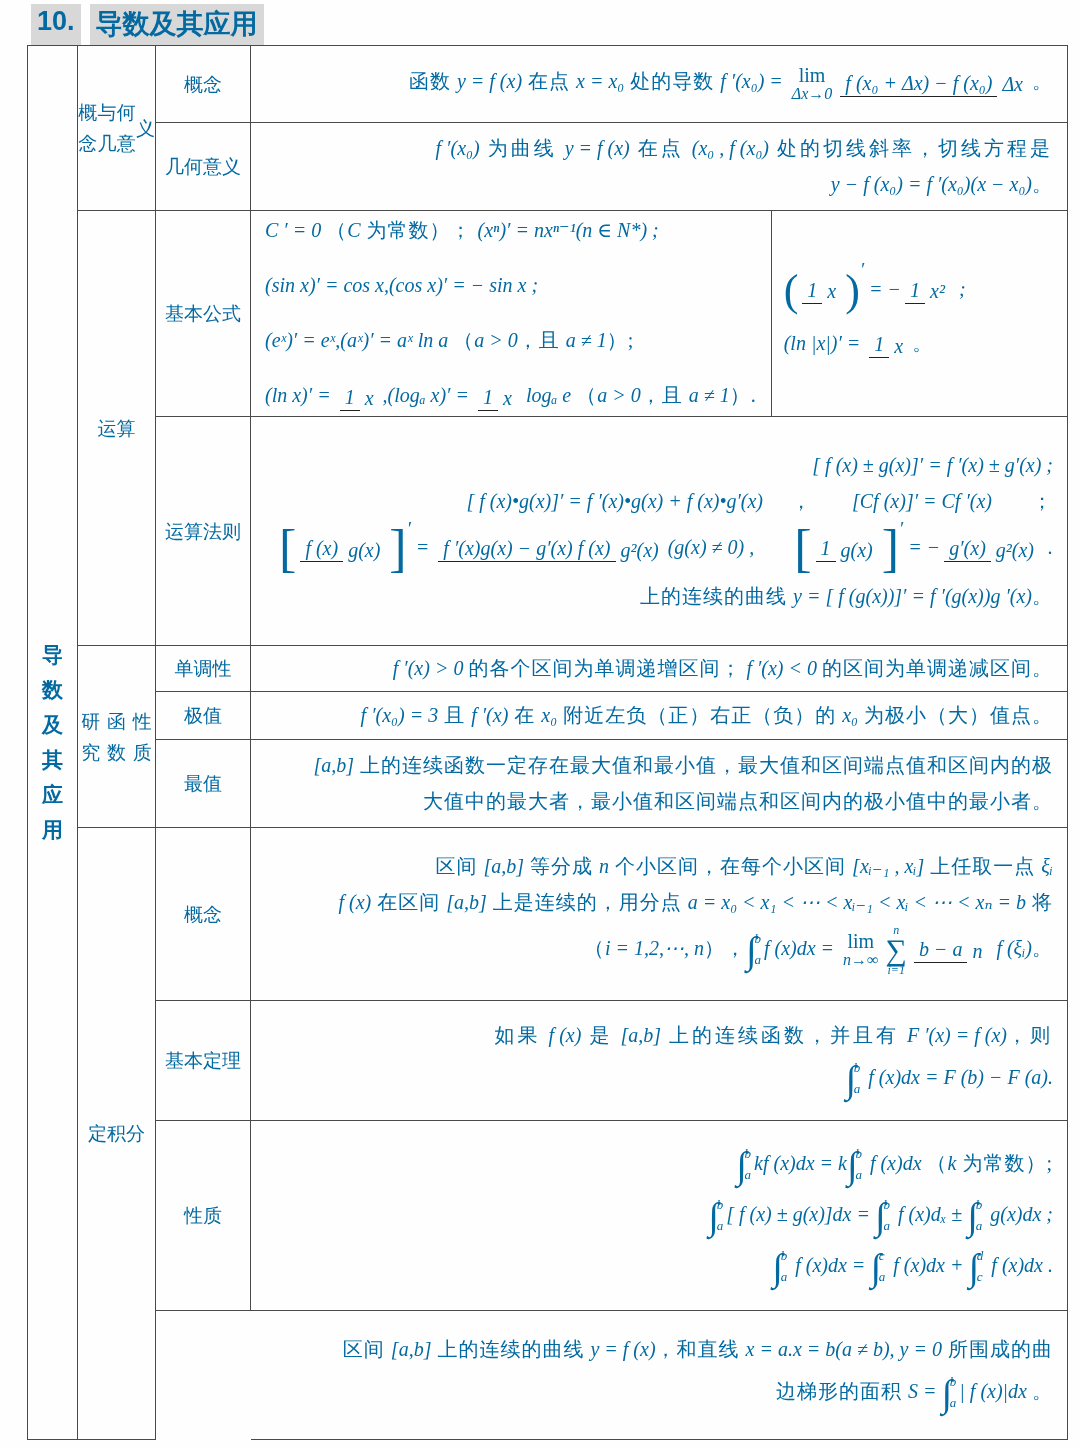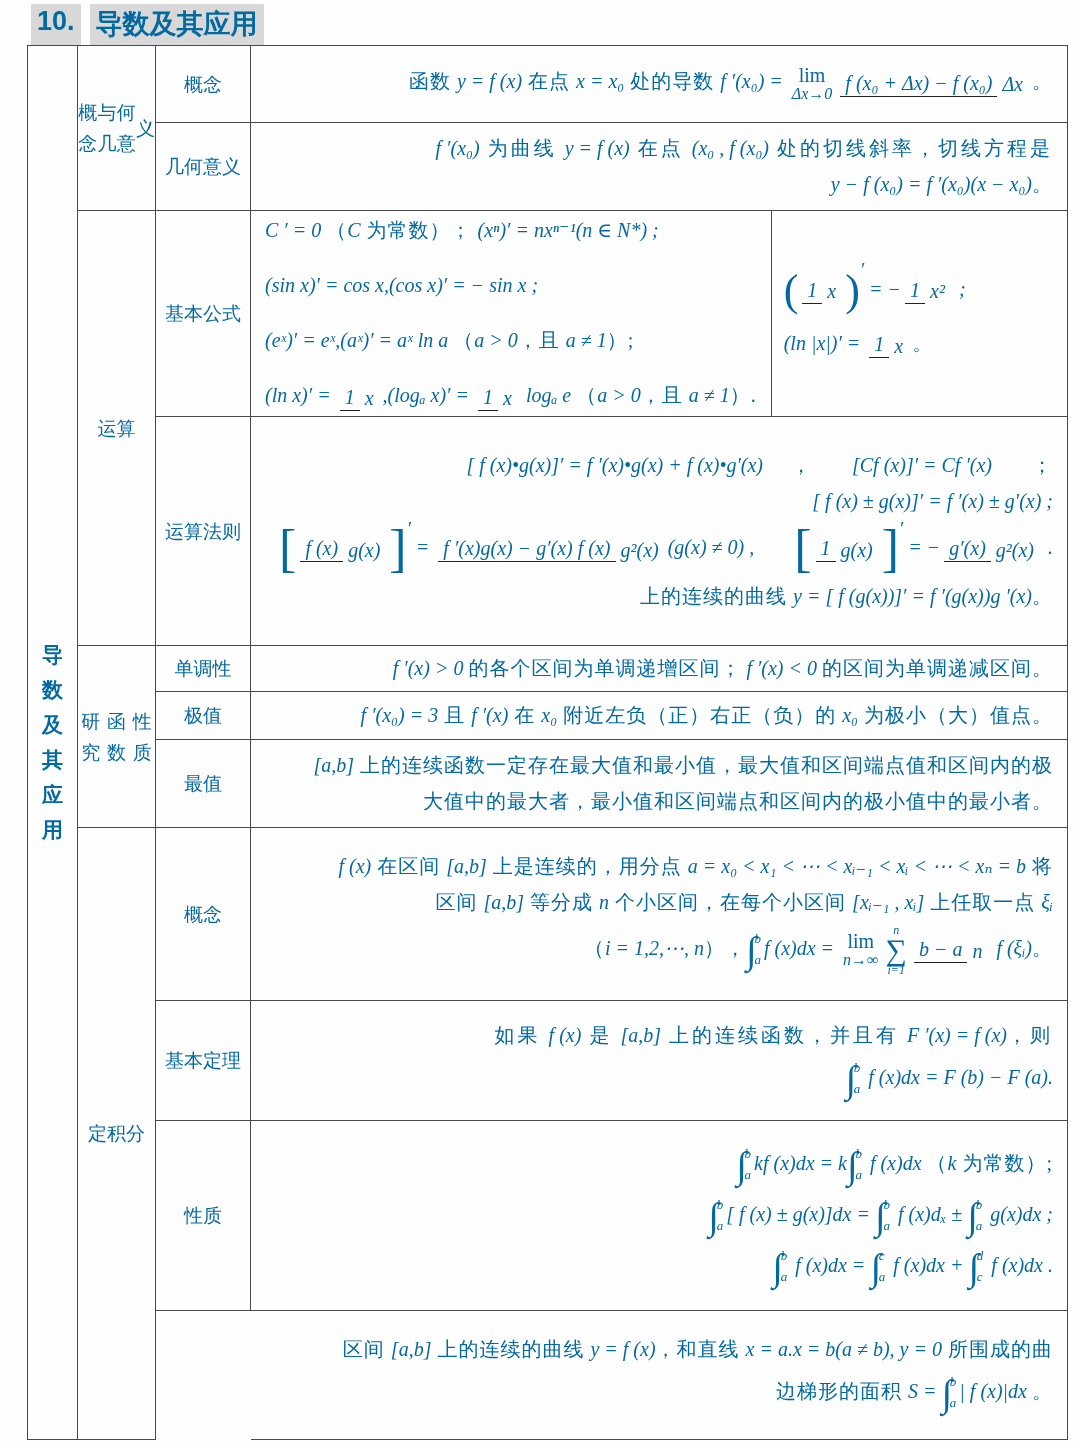--- a/index.html
+++ b/index.html
@@ -175,24 +175,24 @@
           <span class="m">(ln |x|)′ = </span><span class="frac">
               <span class="fr-n">1</span>
               <span class="fr-d">x</span>
             </span><span class="c">。</span>
         </div>
       </div>
     </div>
 
     <div class="cell fxc" style="grid-area:4/4/5/5">
       <div class="line">
+        <span class="m">[ f (x) ± g(x)]′ = f ′(x) ± g′(x) ;</span>
+      </div>
+      <div class="line">
         <span class="m">[ f (x)•g(x)]′ = f ′(x)•g(x) + f (x)•g′(x)</span><span class="g28"></span><span class="c">，</span><span class="g40"></span><span class="m">[Cf (x)]′ = Cf ′(x)</span><span class="g40"></span><span class="c">；</span>
-      </div>
-      <div class="line">
-        <span class="m">[ f (x) ± g(x)]′ = f ′(x) ± g′(x) ;</span>
       </div>
       <div class="line">
         <span class="bb">[</span><span class="frac">
             <span class="fr-n">f (x)</span>
             <span class="fr-d">g(x)</span>
           </span><span class="bb">]</span><span class="pr">′</span><span class="m"> = </span><span class="frac">
             <span class="fr-n">f ′(x)g(x) − g′(x) f (x)</span>
             <span class="fr-d">g²(x)</span>
           </span><span class="m">(g(x) ≠ 0) ,</span><span class="g40"></span><span class="bb">[</span><span class="frac">
             <span class="fr-n">1</span>
@@ -223,24 +223,24 @@
       <div class="line">
         <span class="m">[a,b]</span><span class="c"> 上的连续函数一定存在最大值和最小值，最大值和区间端点值和区间内的极</span>
       </div>
       <div class="line">
         <span class="c">大值中的最大者，最小值和区间端点和区间内的极小值中的最小者。</span>
       </div>
     </div>
 
     <div class="cell fxc" style="grid-area:8/4/9/5">
       <div class="line">
+        <span class="c">区间 </span><span class="m">[a,b]</span><span class="c"> 等分成 </span><span class="m">n</span><span class="c"> 个小区间，在每个小区间 </span><span class="m">[xᵢ₋₁ , xᵢ]</span><span class="c"> 上任取一点 </span><span class="m">ξᵢ</span>
+      </div>
+      <div class="line">
         <span class="m">f (x)</span><span class="c"> 在区间 </span><span class="m">[a,b]</span><span class="c"> 上是连续的，用分点 </span><span class="m">a = x₀ &lt; x₁ &lt; ⋯ &lt; xᵢ₋₁ &lt; xᵢ &lt; ⋯ &lt; xₙ = b</span><span class="c"> 将</span>
-      </div>
-      <div class="line">
-        <span class="c">区间 </span><span class="m">[a,b]</span><span class="c"> 等分成 </span><span class="m">n</span><span class="c"> 个小区间，在每个小区间 </span><span class="m">[xᵢ₋₁ , xᵢ]</span><span class="c"> 上任取一点 </span><span class="m">ξᵢ</span>
       </div>
       <div class="line">
         <span class="c">（</span><span class="m">i = 1,2,⋯, n</span><span class="c">），</span><span class="int">
             <span class="int-g">∫</span>
             <span class="int-l">
               <span>b</span>
               <span>a</span>
             </span>
           </span><span class="m">f (x)dx = </span><span class="lim">
             <span class="lim-t">lim</span>

